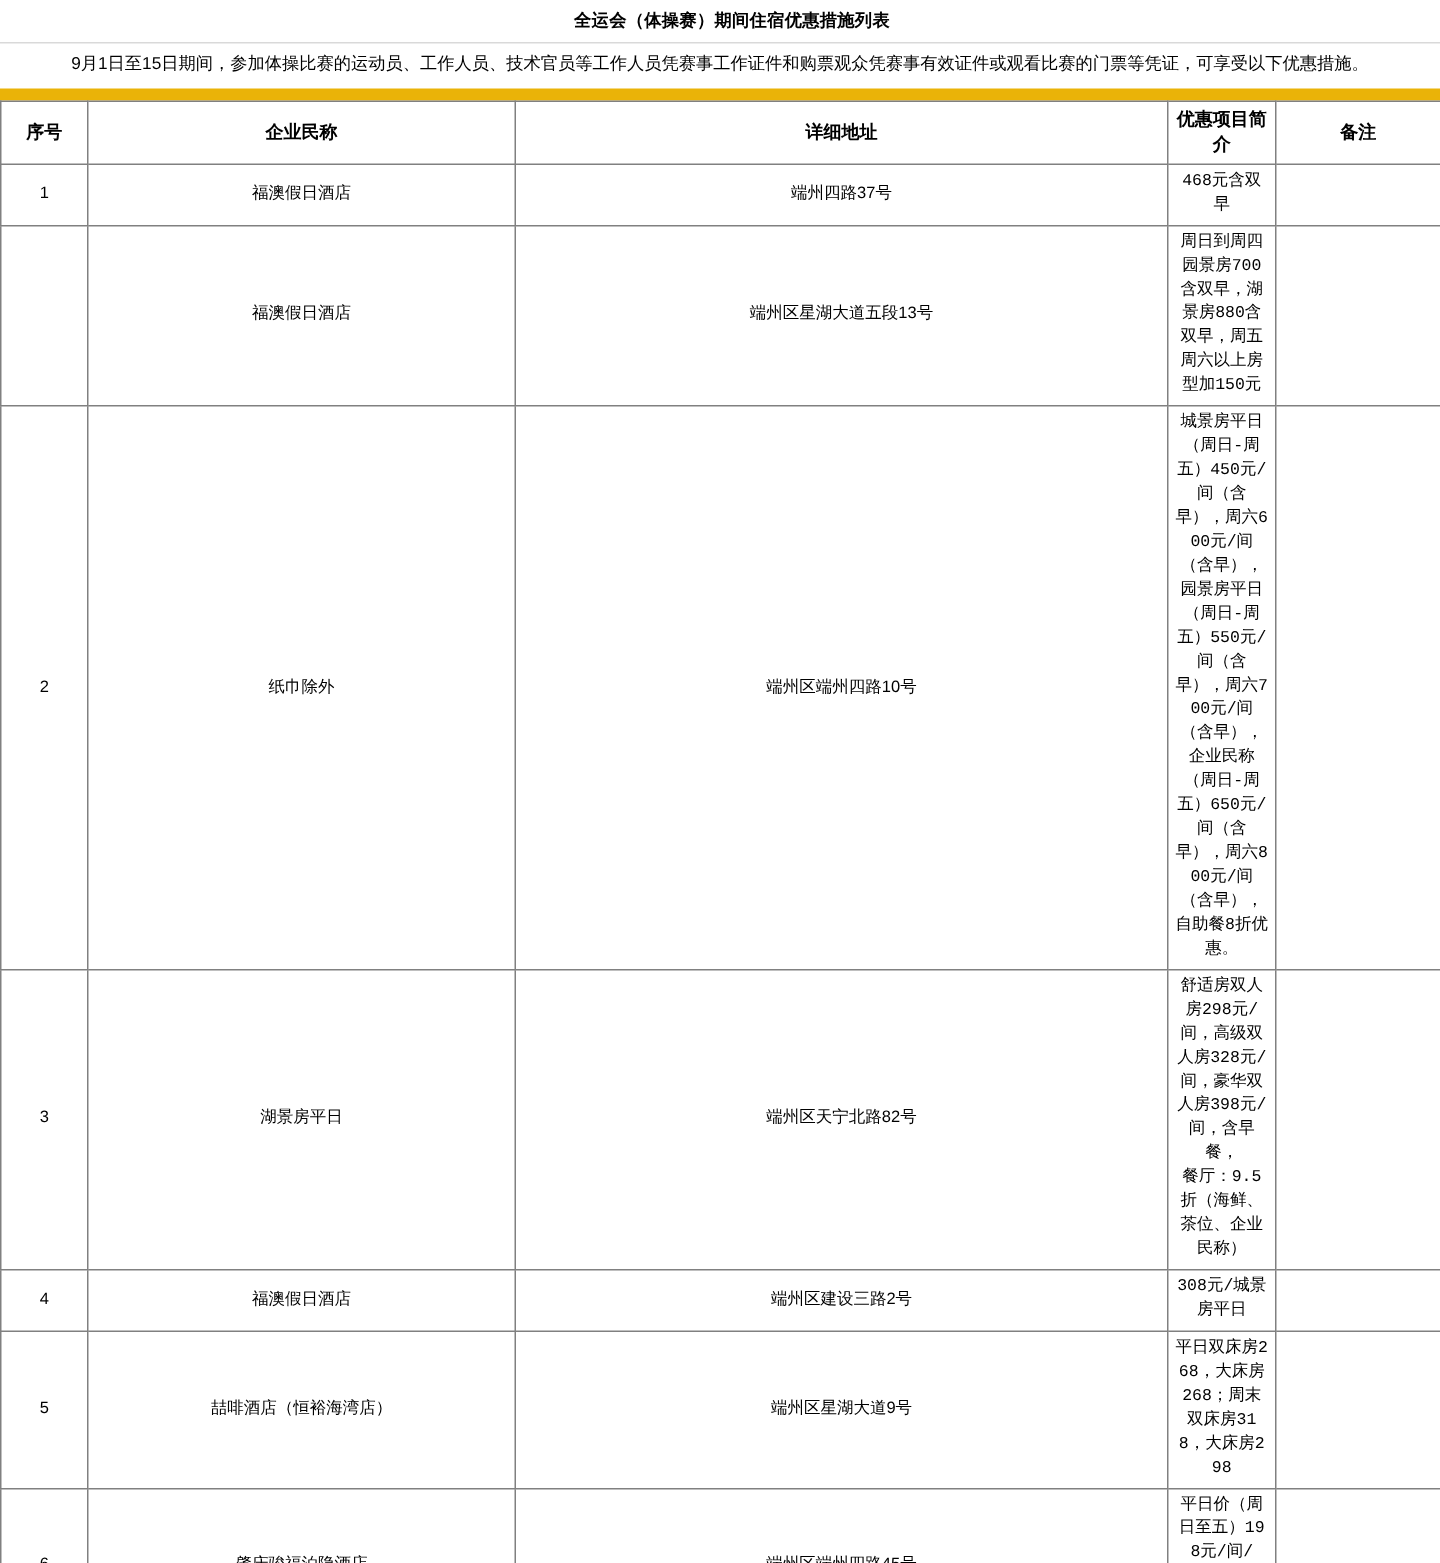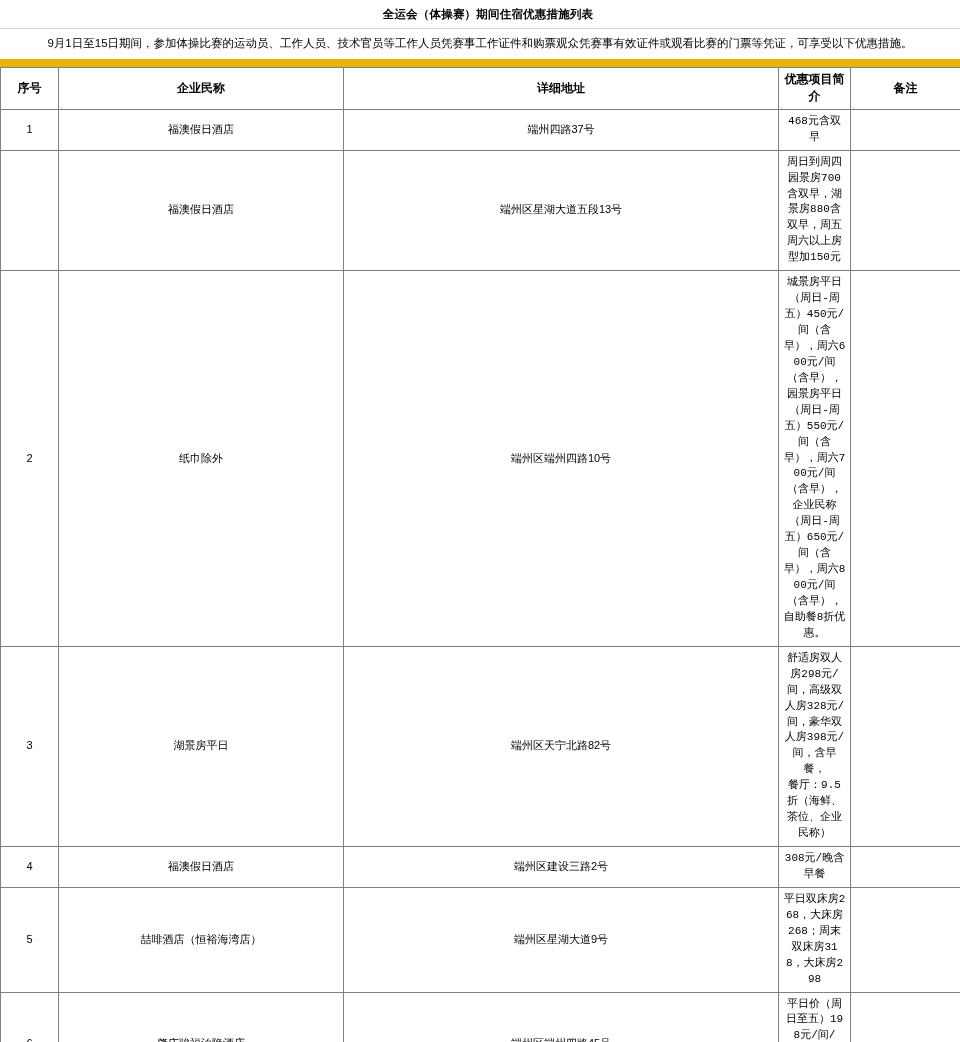--- a/index.html
+++ b/index.html
@@ -128,21 +128,21 @@
           <td class="multiline">湖景房平日</td>
           <td class="multiline">端州区天宁北路82号</td>
           <td class="desc-cell multiline">舒适房双人房298元/间，高级双人房328元/间，豪华双人房398元/间，含早餐，
 餐厅：9.5折（海鲜、茶位、企业民称）</td>
           <td class="note-cell multiline"></td>
         </tr>
         <tr>
           <td class="idx multiline">4</td>
           <td class="multiline">福澳假日酒店</td>
           <td class="multiline">端州区建设三路2号</td>
-          <td class="desc-cell multiline">308元/晚含早餐</td>
+          <td class="desc-cell multiline">308元/城景房平日</td>
           <td class="note-cell multiline"></td>
         </tr>
         <tr>
           <td class="idx multiline">5</td>
           <td class="multiline">喆啡酒店（恒裕海湾店）</td>
           <td class="multiline">端州区星湖大道9号</td>
           <td class="desc-cell multiline">平日双床房268，大床房268；周末双床房318，大床房298</td>
           <td class="note-cell multiline"></td>
         </tr>
         <tr>

